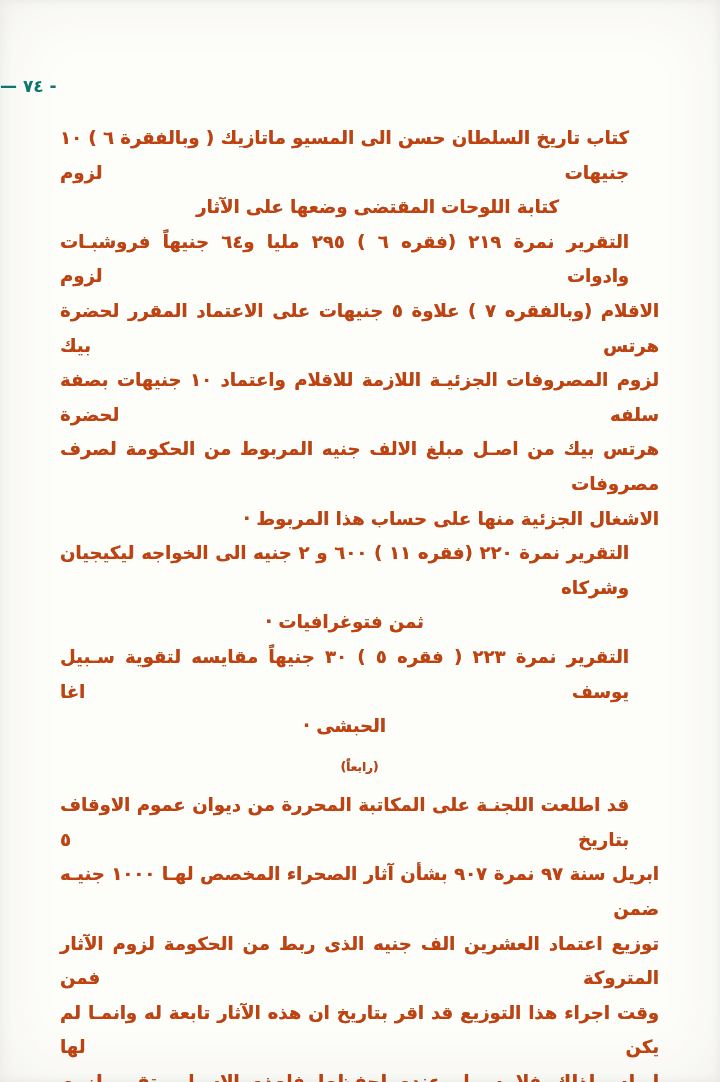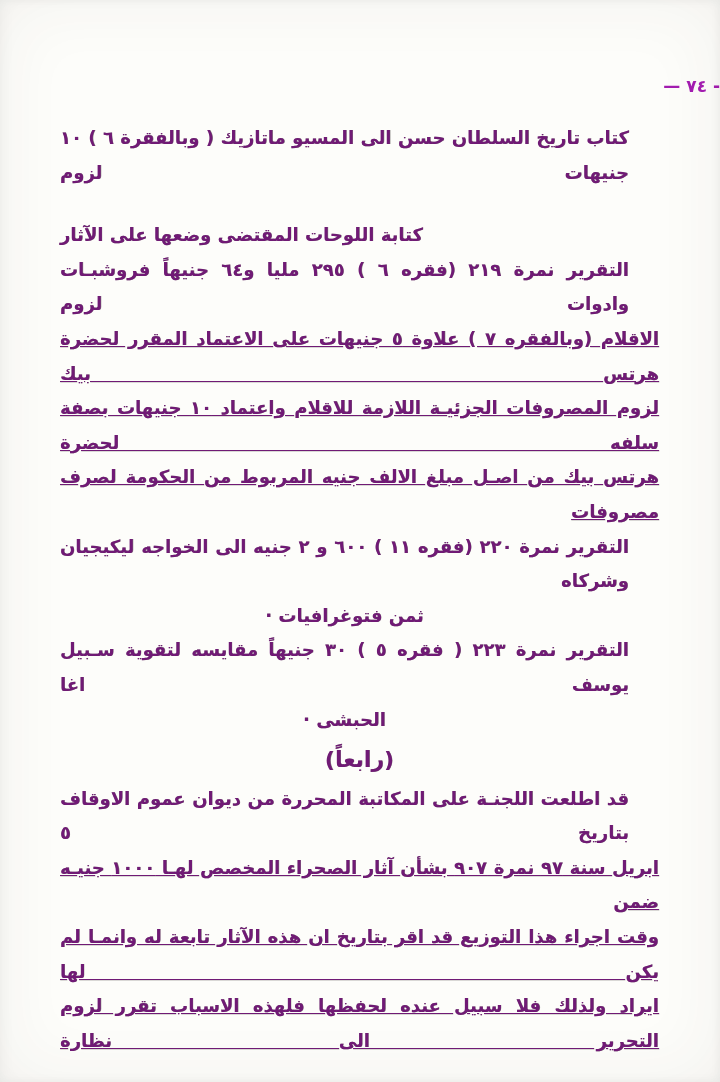--- a/index.html
+++ b/index.html
@@ -20,79 +20,81 @@
   .sheet::after {
     content: "";
     position: absolute; inset: 0;
     pointer-events: none;
     box-shadow: inset 4px 0 14px rgba(0,0,0,0.035), inset -3px 0 10px rgba(0,0,0,0.03);
   }
   .pagenum {
     position: absolute;
     top: 76px; left: 0; right: 0;
     direction: ltr;
-    text-align: right;
+    text-align: left;
     font-size: 17px;
     font-weight: bold;
     letter-spacing: 2px;
-    color: #a21caf;
+    color: #0f766e;
   }
   .textblock {
     position: absolute;
     top: 121px;
     right: 61px;
     width: 599px;
     direction: rtl;
   }
   .ln {
     direction: rtl;
     unicode-bidi: embed;
     text-align: right;
     font-size: 18px;
     font-weight: bold;
     line-height: 34.6px;
     white-space: normal;
-    color: #701a75;
+    color: #c2410c;
     text-shadow: 0.3px 0.3px 0 rgba(34,30,25,0.55);
   }
   
-  .fl { text-align: justify; text-align-last: justify; text-decoration: underline; }
+  .fl { text-align: justify; text-align-last: justify; }
   
   .ps { text-align: justify; text-align-last: justify; padding-right: 30px; }
   
   .en    { text-align: right; }
   .en-sm { text-align: center; padding-right: 30px; }
-  .en-lg { text-align: left; padding-right: 100px; margin-top: 28px; }
+  .en-lg { text-align: right; padding-right: 100px; }
   
   .hd {
     text-align: right;
     text-align-last: center;
     padding: 6px 0 4px;
-    font-size: 22px;
+    font-size: 12px;
   }
 </style>
 </head>
 <body>
 
 <div class="sheet">
 
   <div class="pagenum">— ٧٤ -</div>
 
   <div class="textblock">
     <div class="ln ps">كتاب تاريخ السلطان حسن الى المسيو ماتازيك ( وبالفقرة ٦ ) ١٠ جنيهات لزوم</div>
     <div class="ln en-lg">كتابة اللوحات المقتضى وضعها على الآثار</div>
     <div class="ln ps">التقرير نمرة ٢١٩ (فقره ٦ ) ٢٩٥ مليا و٦٤ جنيهاً فروشبـات وادوات لزوم</div>
     <div class="ln fl">الاقلام (وبالفقره ٧ ) علاوة ٥ جنيهات على الاعتماد المقرر لحضرة هرتس بيك</div>
     <div class="ln fl">لزوم المصروفات الجزئيـة اللازمة للاقلام واعتماد ١٠ جنيهات بصفة سلفه لحضرة</div>
     <div class="ln fl">هرتس بيك من اصـل مبلغ الالف جنيه المربوط من الحكومة لصرف مصروفات</div>
+    <div class="ln en">الاشغال الجزئية منها على حساب هذا المربوط ·</div>
     <div class="ln ps">التقرير نمرة ٢٢٠ (فقره ١١ ) ٦٠٠ و ٢ جنيه الى الخواجه ليكيجيان وشركاه</div>
     <div class="ln en-sm">ثمن فتوغرافيات ·</div>
     <div class="ln ps">التقرير نمرة ٢٢٣ ( فقره ٥ ) ٣٠ جنيهاً مقايسه لتقوية سـبيل يوسف اغا</div>
     <div class="ln en-sm">الحبشى ·</div>
     <div class="ln hd">(رابعاً)</div>
     <div class="ln ps">قد اطلعت اللجنـة على المكاتبة المحررة من ديوان عموم الاوقاف بتاريخ ٥</div>
     <div class="ln fl">ابريل سنة ٩٧ نمرة ٩٠٧ بشأن آثار الصحراء المخصص لهـا ١٠٠٠ جنيـه ضمن</div>
+    <div class="ln fl">توزيع اعتماد العشرين الف جنيه الذى ربط من الحكومة لزوم الآثار المتروكة فمن</div>
     <div class="ln fl">وقت اجراء هذا التوزيع قد اقر بتاريخ ان هذه الآثار تابعة له وانمـا لم يكن لها</div>
     <div class="ln fl">ايراد ولذلك فلا سبيل عنده لحفظها فلهذه الاسباب تقرر لزوم التحرير الى نظارة</div>
 
   </div>
 
 </div>
 
 </body></html>

